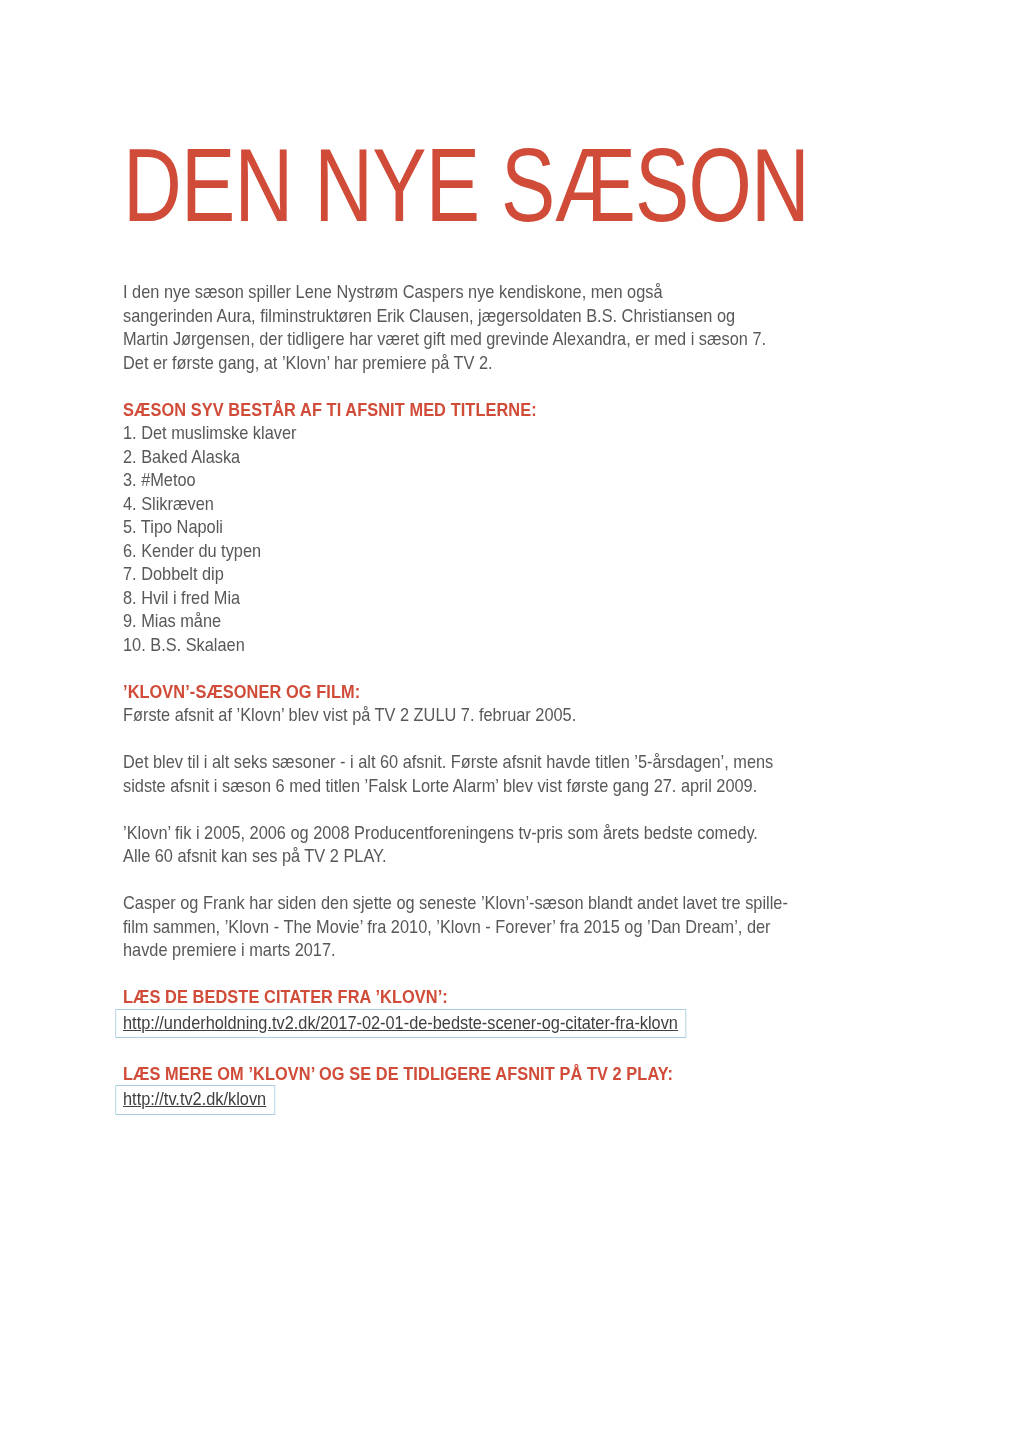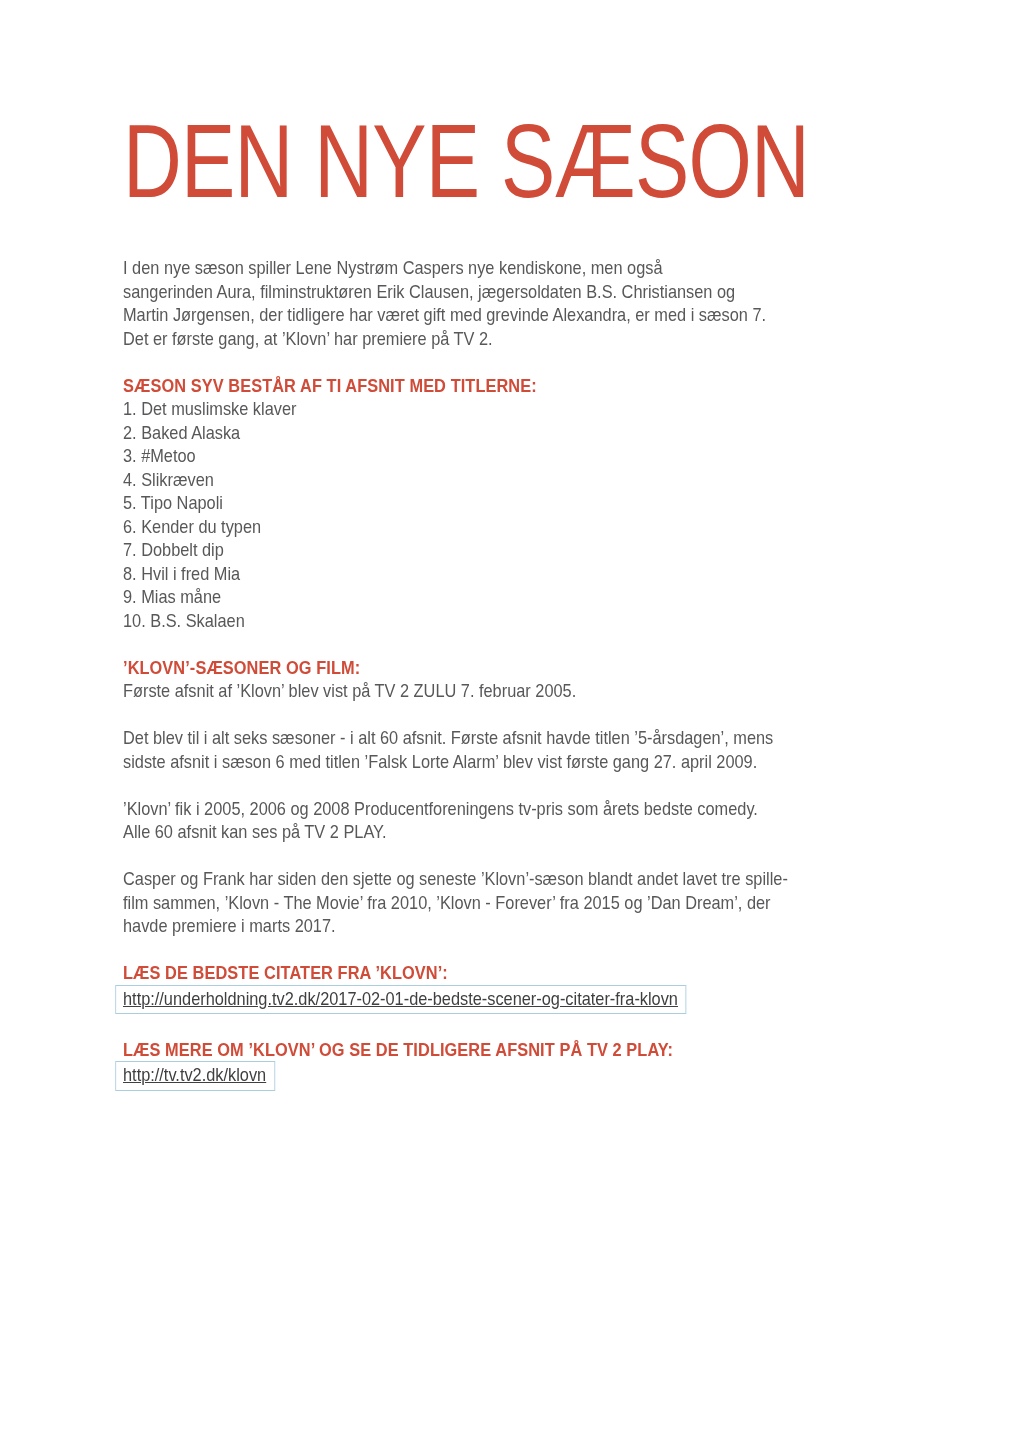--- a/index.html
+++ b/index.html
@@ -15,20 +15,21 @@
     width: 1024px;
     height: 1448px;
     position: relative;
     overflow: hidden;
     font-family: "Liberation Sans", sans-serif;
   }
   .page {
     position: absolute;
     inset: 0;
     background: var(--page-bg);
+    margin-top: 24px;
   }
   .doc-title {
     position: absolute;
     left: 123px;
     top: 110px;
     font-size: 103px;
     line-height: 103px;
     font-weight: 400;
     color: var(--accent-red);
     white-space: pre;

